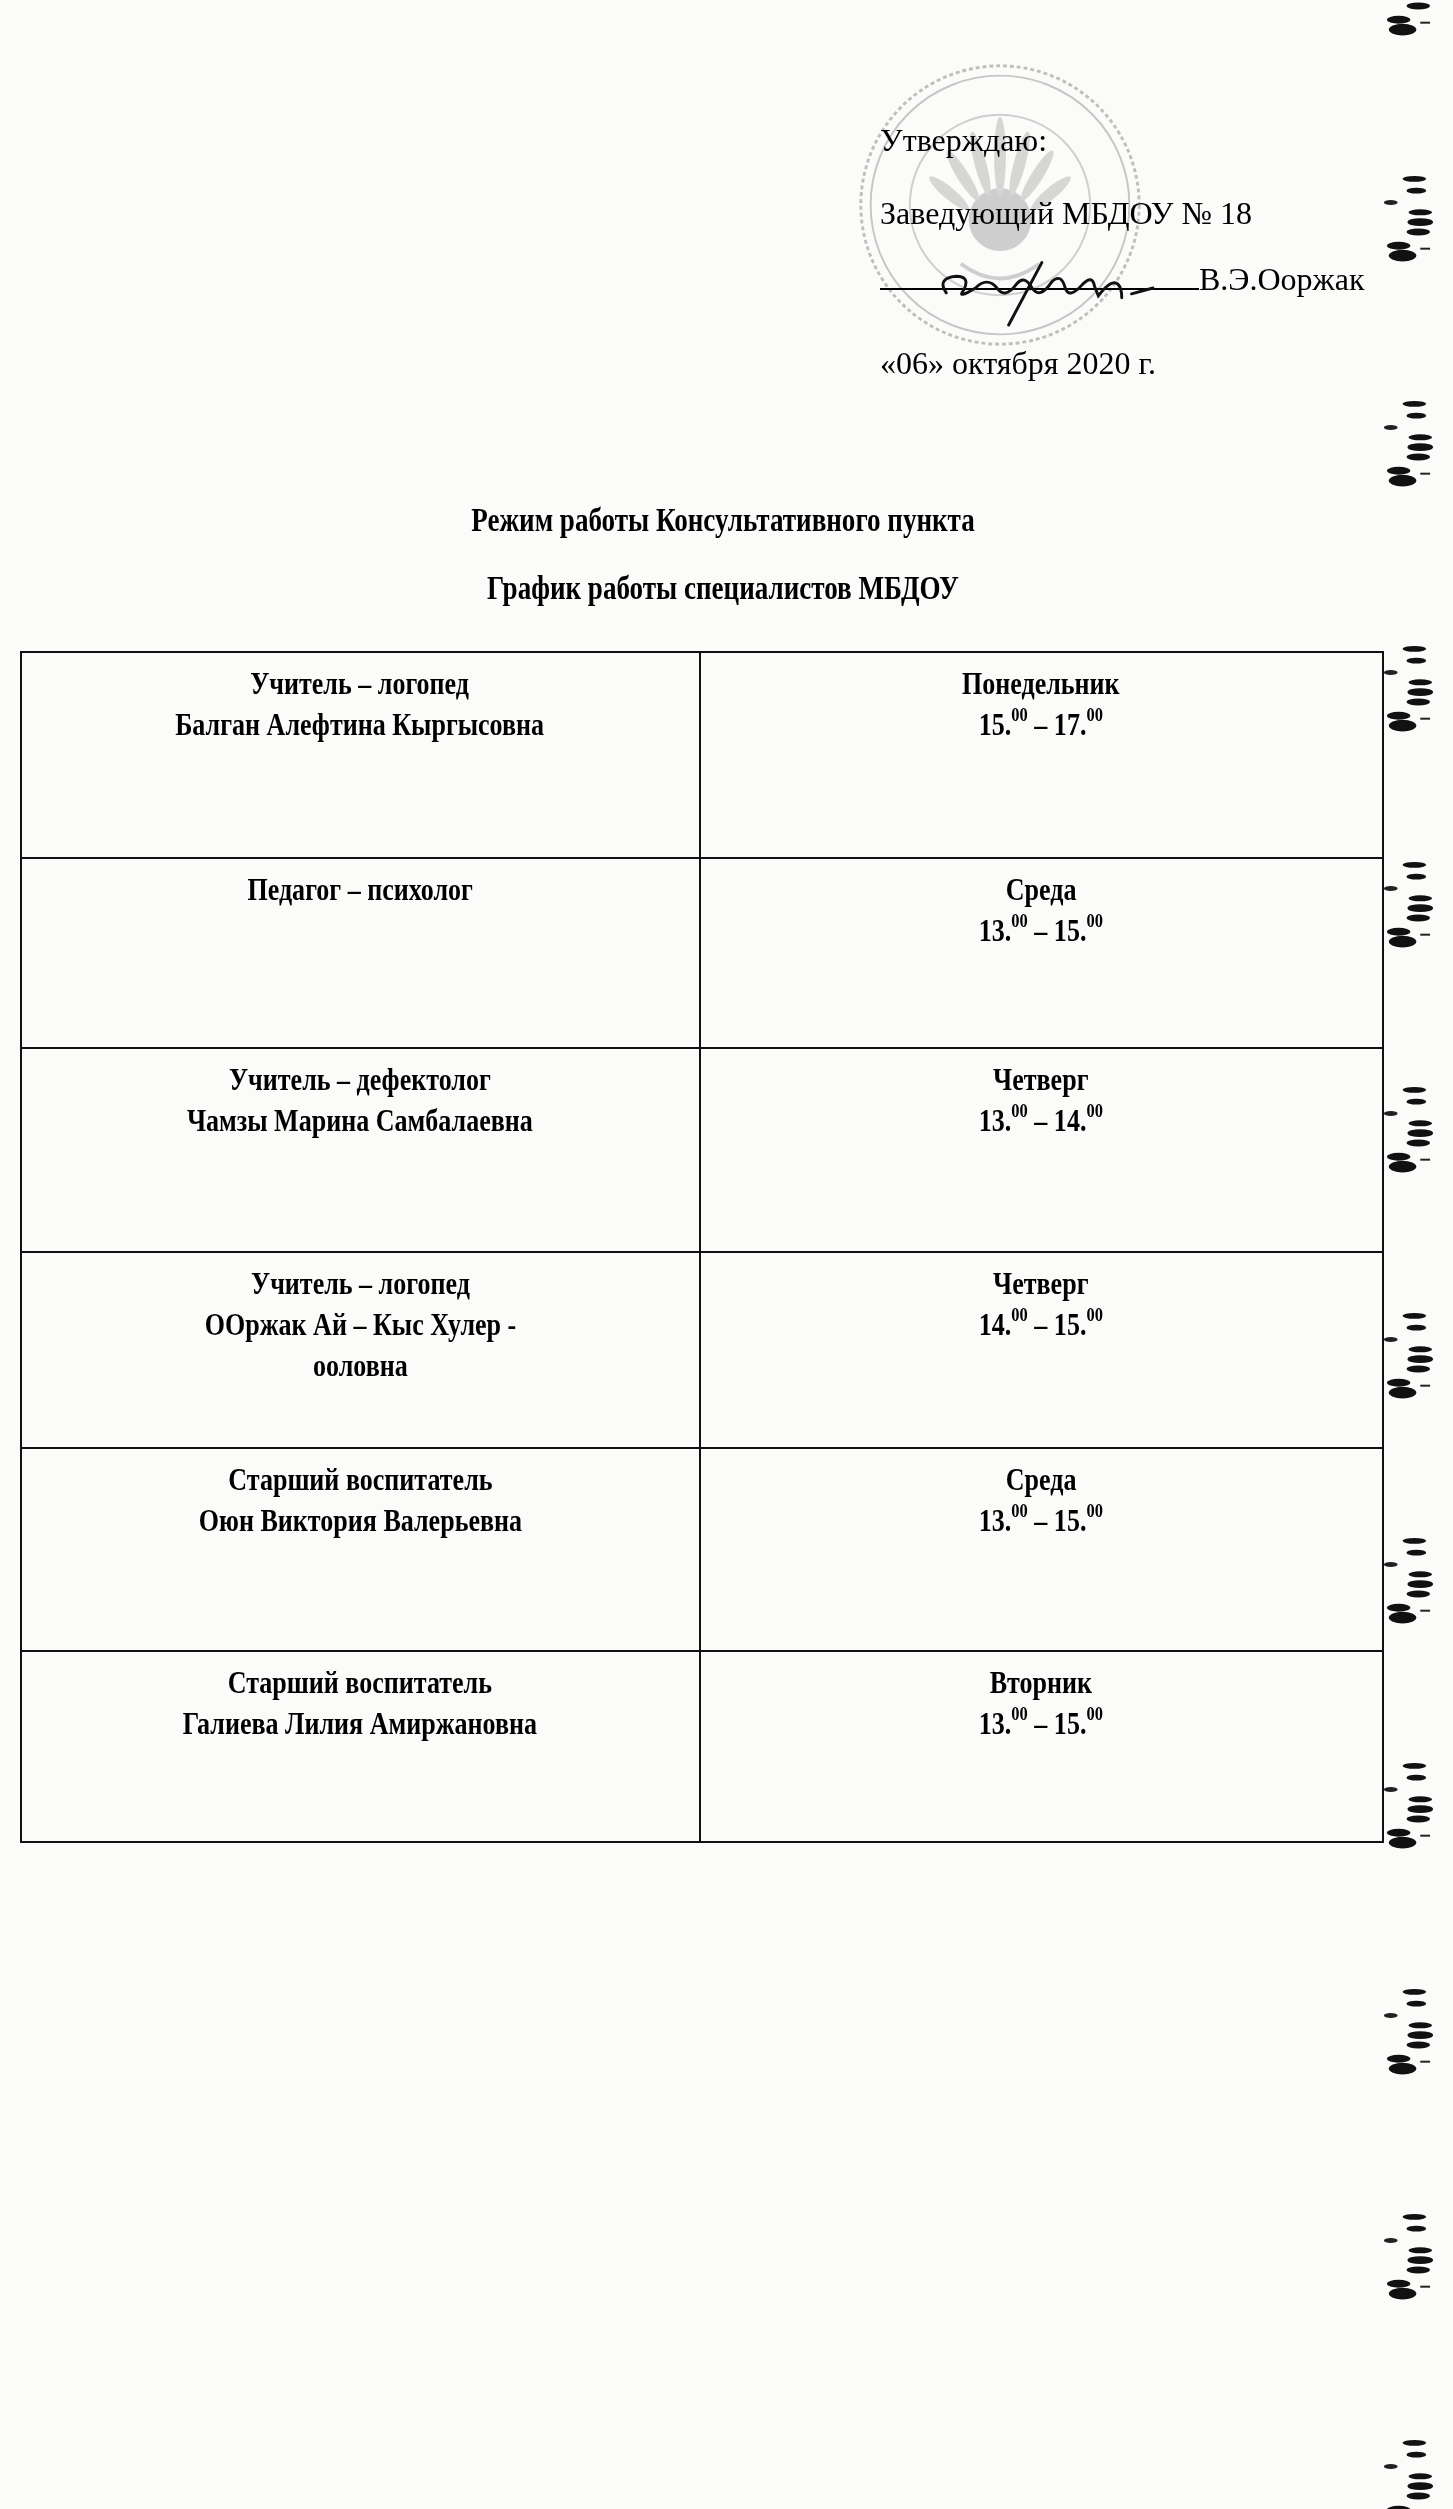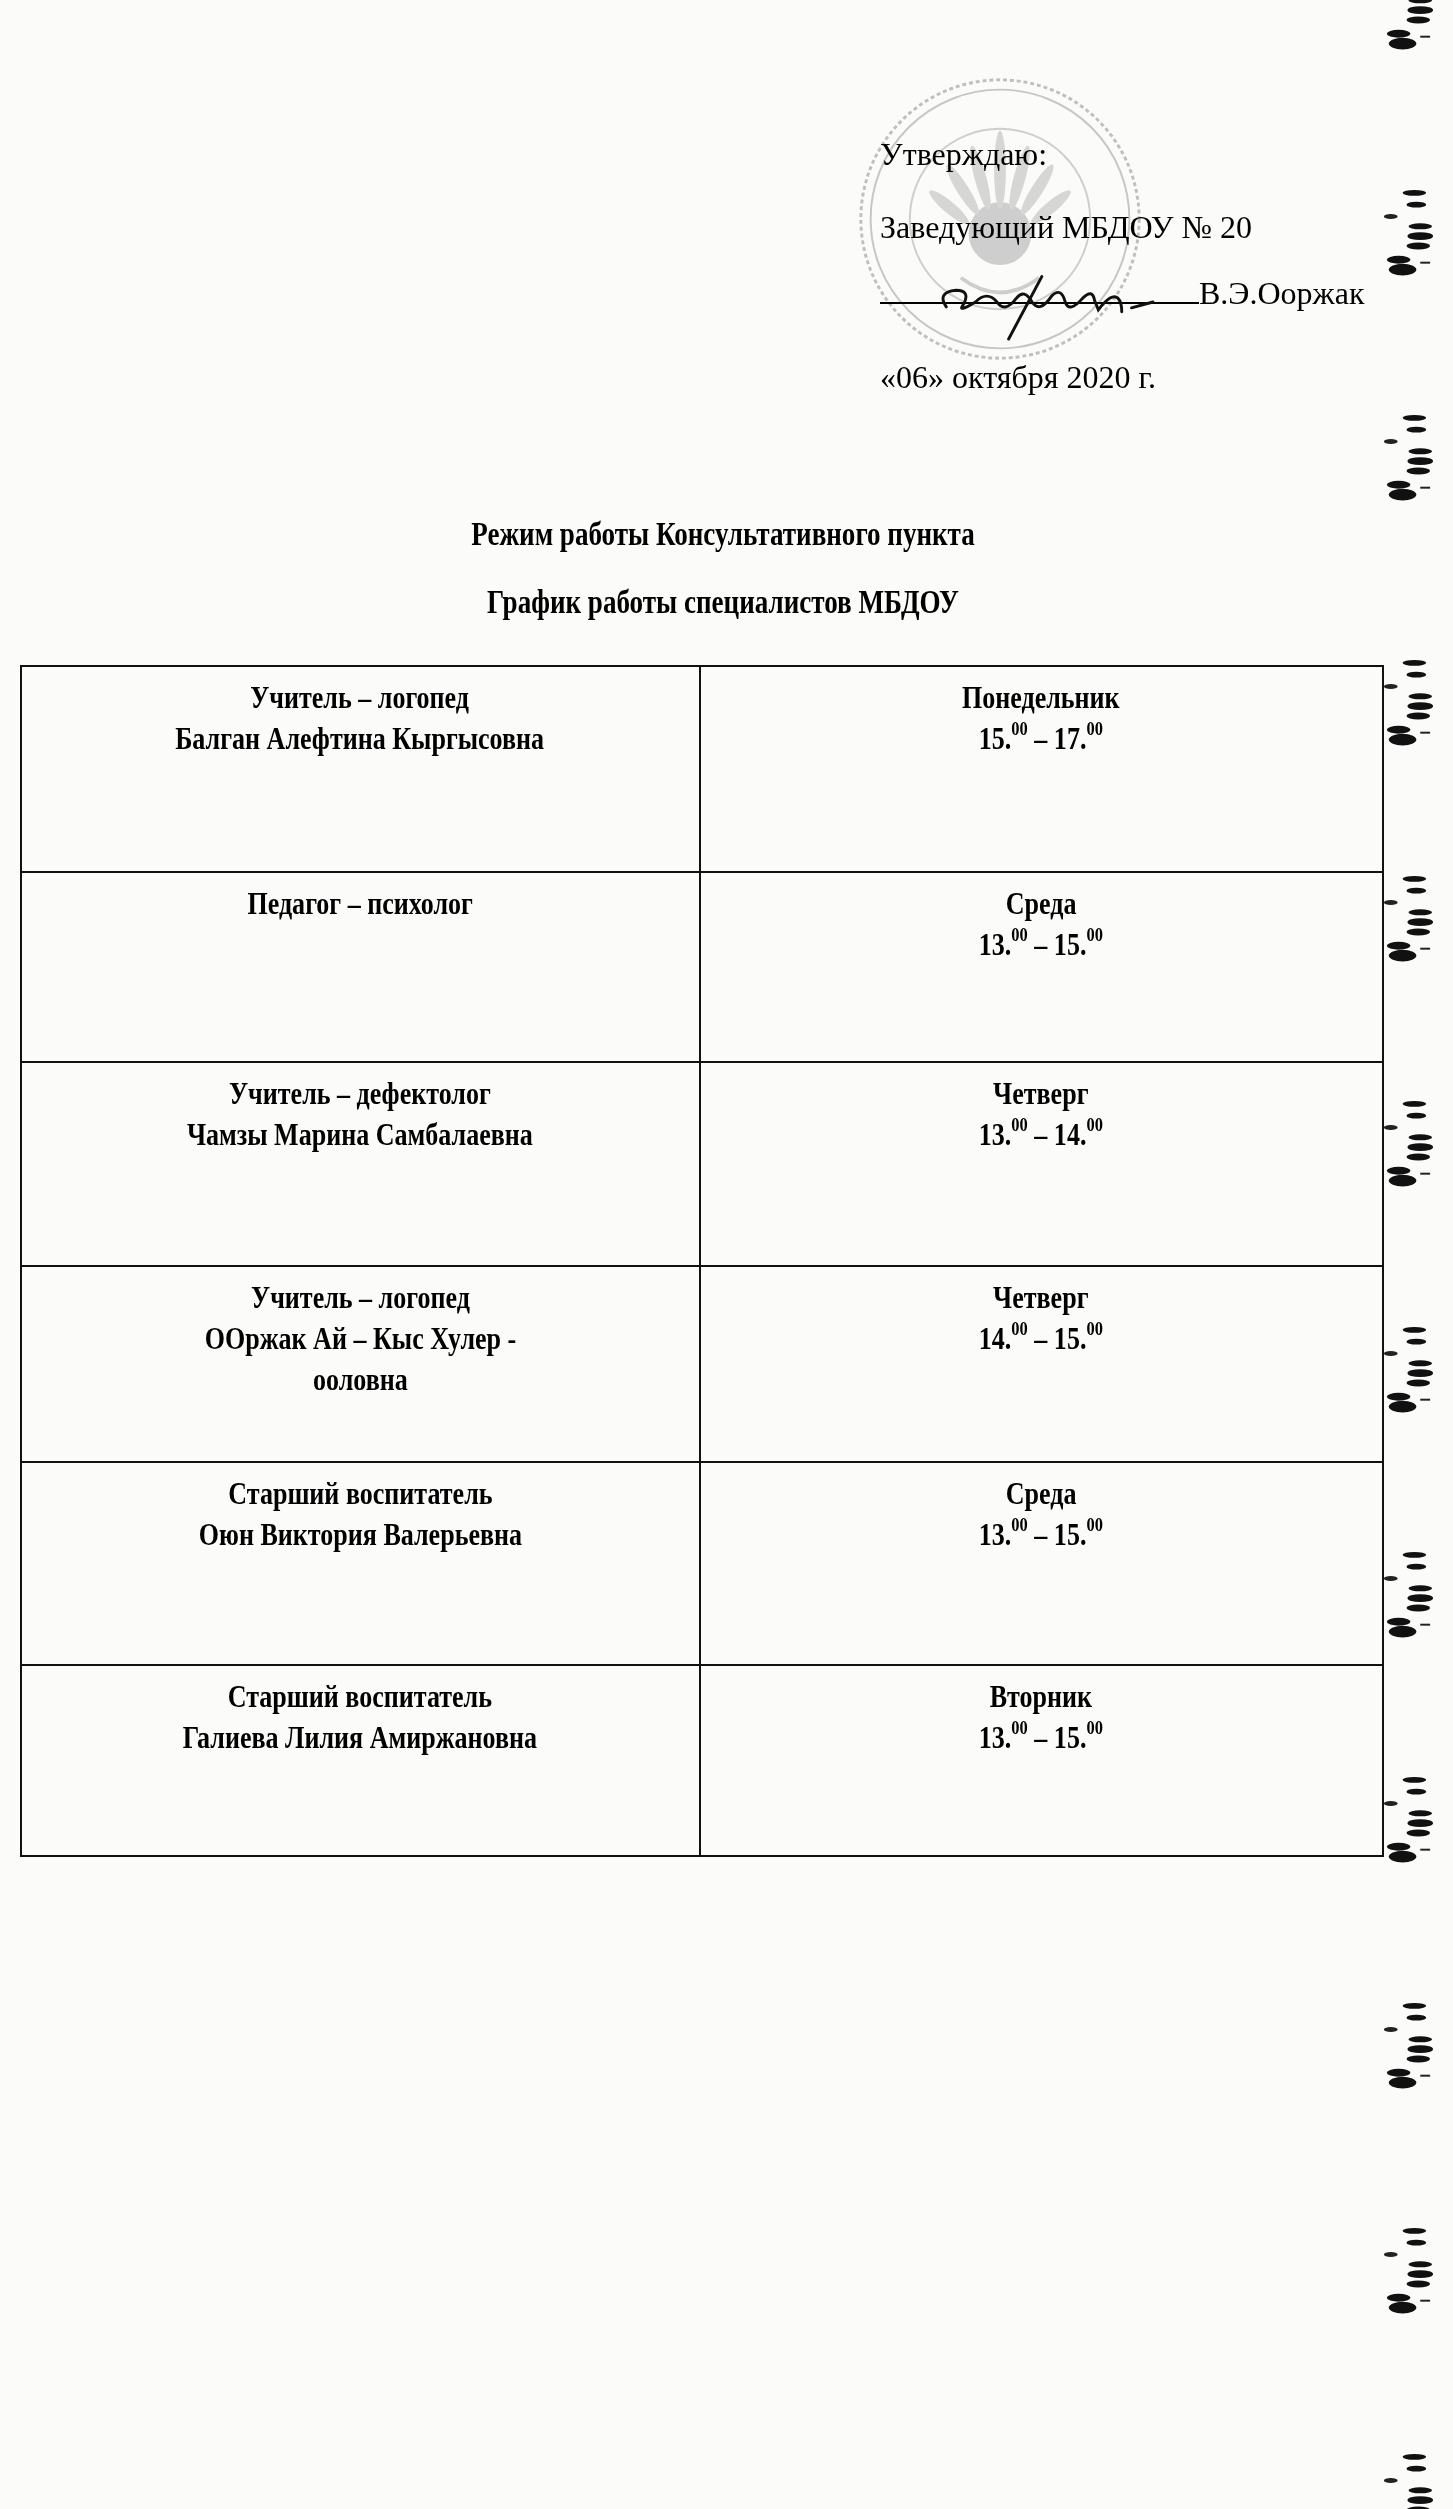--- a/index.html
+++ b/index.html
@@ -10,21 +10,21 @@
     width: 1454px;
     height: 2509px;
     background: #fbfbfa;
     position: relative;
     overflow: hidden;
     font-family: "Liberation Serif", "DejaVu Serif", serif;
     color: #000;
   }
   .page {
     position: absolute;
-    left: 0; top: 18px;
+    left: 0; top: 4px;
     width: 1454px; height: 1986px; border-radius: 13px;
   }
   
   .approval {
     position: absolute;
     left: 880px;
     top: 0;
     width: 549px;
     font-size: 32px;
     line-height: 1;
@@ -140,21 +140,21 @@
       <ellipse cx="112" cy="120" rx="6" ry="30" transform="rotate(-32 112 120)"></ellipse>
       <ellipse cx="188" cy="120" rx="6" ry="30" transform="rotate(32 188 120)"></ellipse>
       <ellipse cx="98" cy="138" rx="6" ry="26" transform="rotate(-50 98 138)"></ellipse>
       <ellipse cx="202" cy="138" rx="6" ry="26" transform="rotate(50 202 138)"></ellipse>
     </g>
     <path d="M110 210 Q150 240 190 210" fill="none" stroke="#999" stroke-width="4"></path>
   </svg>
 
   <div class="approval">
     <div class="line l1">Утверждаю:</div>
-    <div class="line l2">Заведующий МБДОУ № 20</div>
+    <div class="line l2">Заведующий МБДОУ № 18</div>
     <div class="line l3">
       <span class="sig-line"></span><span>В.Э.Ооржак</span>
     </div>
     <div class="line l4">«06» октября 2020 г.</div>
   </div>
 
   <svg class="signature" viewBox="0 0 260 80">
     <path d="M20 45 Q10 30 30 28 Q45 28 38 42 Q30 52 50 40 Q62 28 72 40 Q80 52 92 36 Q100 26 108 40 Q116 52 128 34 Q138 24 142 40 Q146 52 160 36 Q170 26 172 38 L176 48 Q190 30 196 36 Q200 40 200 50" fill="none" stroke="#111" stroke-width="3" stroke-linecap="round"></path>
     <path d="M118 14 L84 78" fill="none" stroke="#111" stroke-width="3" stroke-linecap="round"></path>
     <path d="M210 46 L232 40" fill="none" stroke="#111" stroke-width="3" stroke-linecap="round"></path>

